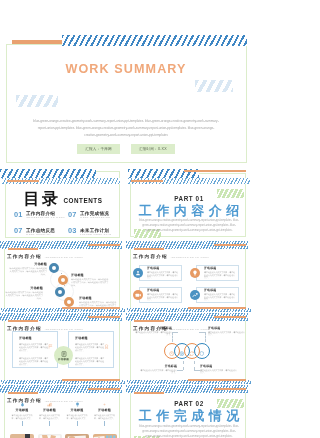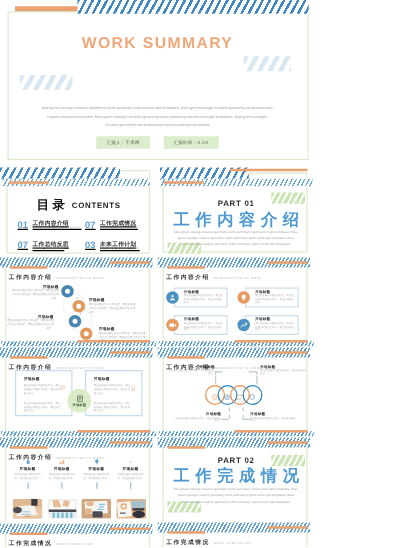--- a/index.html
+++ b/index.html
@@ -1,19 +1,19 @@
 <!DOCTYPE html>
 <html><head>
 <meta charset="utf-8">
 <style>
   html,body{margin:0;padding:0;}
   body{width:252px;height:438px;background:#fff;font-family:"Liberation Sans",sans-serif;overflow:hidden;
        -webkit-font-smoothing:antialiased;}
   .page{position:relative;width:252px;height:438px;background:#fff;}
-  .slide{position:absolute;background:#fff;overflow:hidden;}
+  .slide{position:absolute;background:#fff;overflow:hidden;margin-top:35px;}
 
   
   #s1{left:0;top:0;width:252px;height:132px;}
   .s1frame{position:absolute;left:6px;top:9px;width:241px;height:119px;border:1.4px solid #dcedcb;box-sizing:border-box;}
   .s1obar{position:absolute;left:12px;top:4.5px;width:52px;height:4px;background:#e9a170;}
   .s1stripes{position:absolute;left:62px;top:0px;width:185px;height:11px;
     background:repeating-linear-gradient(118deg,#3f87c4 0 1.9px,#ffffff 1.9px 5.0px);}
   .s1en{position:absolute;left:0;right:0;top:27px;text-align:center;color:#f0a87b;
     font-size:12.6px;font-weight:700;letter-spacing:1.1px;}
   .s1cn{position:absolute;left:0;right:0;top:45px;text-align:center;color:#151515;
@@ -34,24 +34,24 @@
   .stripesB{position:absolute;background:repeating-linear-gradient(118deg,#6aa8d6 0 1.0px,#ffffff 1.0px 3.0px);}
   .obar{position:absolute;background:#e9a170;}
 
   
   #s2{left:0;top:132px;width:126px;height:74px;}
   #s2 .frame{left:5px;top:4px;width:115px;height:67px;}
   #s2 .stripesA{left:0px;top:2px;width:96px;height:9px;}
   #s2 .stripesB{left:2px;top:11px;width:118px;height:6px;}
   #s2 .obar{left:7px;top:12.7px;width:32px;height:2.2px;}
   .s2head{position:absolute;left:0;right:0;top:22px;text-align:center;}
-  .s2cn{color:#141414;font-size:10px;font-weight:700;letter-spacing:2.5px;}
+  .s2cn{color:#141414;font-size:16px;font-weight:700;letter-spacing:2.5px;}
   .s2en{color:#1a1a1a;font-size:6.3px;font-weight:700;letter-spacing:.55px;margin-left:3px;position:relative;top:-.6px;}
   .s2grid{position:absolute;left:14px;top:43.5px;width:108px;display:flex;flex-wrap:wrap;}
-  .s2item{width:54px;display:flex;align-items:flex-start;gap:3.6px;margin-bottom:8.3px;text-decoration:underline;}
+  .s2item{width:54px;display:flex;align-items:flex-start;gap:3.6px;margin-bottom:8.3px;}
   .s2num{color:#5c9ccc;font-size:7.4px;font-weight:700;line-height:7.4px;letter-spacing:.1px;}
   .s2txt{display:flex;flex-direction:column;gap:.6px;padding-top:.3px;}
   .s2cnl{color:#2d2d2d;font-size:4.6px;font-weight:700;letter-spacing:.25px;line-height:5px;}
   .s2enl{color:#b0b0b0;font-size:2.15px;letter-spacing:.6px;line-height:2.6px;}
 
   
   .sect{position:absolute;width:126px;height:74px;}
   .sect .frame{left:4px;top:6px;width:116px;height:64px;}
   .sect .stA{position:absolute;left:2px;top:2px;width:71px;height:9px;
     background:repeating-linear-gradient(118deg,#4389c5 0 1.9px,#ffffff 1.9px 5.0px);}

